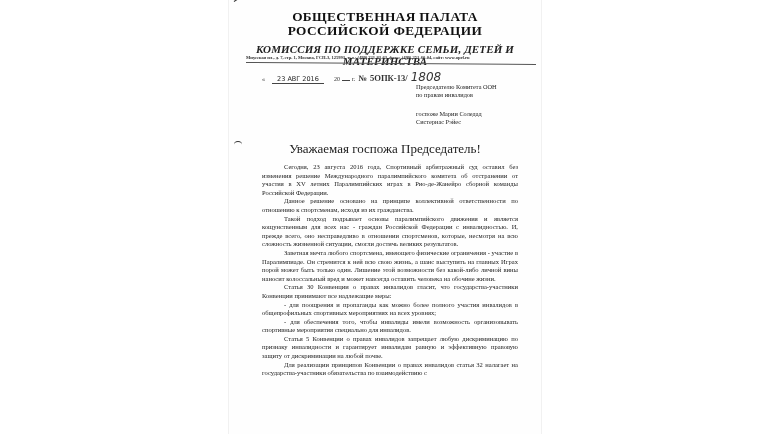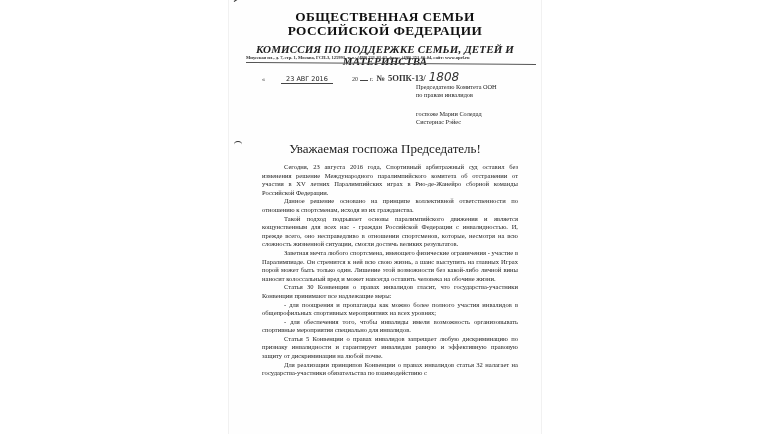--- a/index.html
+++ b/index.html
@@ -99,21 +99,21 @@
       align-items: baseline;
     }
     .ref-line .date-hand {
       display: inline-block;
       min-width: 52px;
       border-bottom: 0.8px solid #444;
       font-family: "DejaVu Sans", sans-serif;
       font-size: 6.5px;
       text-align: center;
       color: #222;
-      margin: 0 16px;
+      margin: 0 7px;
     }
     .ref-line .year {
       margin-left: 3px;
     }
     .ref-line .blank {
       display: inline-block;
       width: 8px;
       border-bottom: 0.8px solid #444;
       margin: 0 2px;
     }
@@ -166,21 +166,21 @@
       text-indent: 22px;
     }
   </style>
 </head>
 <body>
 
 <div class="page"></div>
 <div class="mark-slash"></div>
 <div class="mark-arc"></div>
 
-<div class="org-title l1">ОБЩЕСТВЕННАЯ СЕМЬИ</div>
+<div class="org-title l1">ОБЩЕСТВЕННАЯ ПАЛАТА</div>
 <div class="org-title l2">РОССИЙСКОЙ ФЕДЕРАЦИИ</div>
 <div class="commission">КОМИССИЯ ПО ПОДДЕРЖКЕ СЕМЬИ, ДЕТЕЙ И МАТЕРИНСТВА</div>
 <div class="address">Миусская пл., д. 7, стр. 1, Москва, ГСП-3, 125993, тел.: (499) 221-83-63, факс: (499) 251-60-04, сайт: www.oprf.ru</div>
 <div class="rule"></div>
 
 <div class="ref-line">
   <span>«</span>
   <span class="date-hand">23 АВГ 2016</span>
   <span class="year">20</span>
   <span class="blank"></span>

